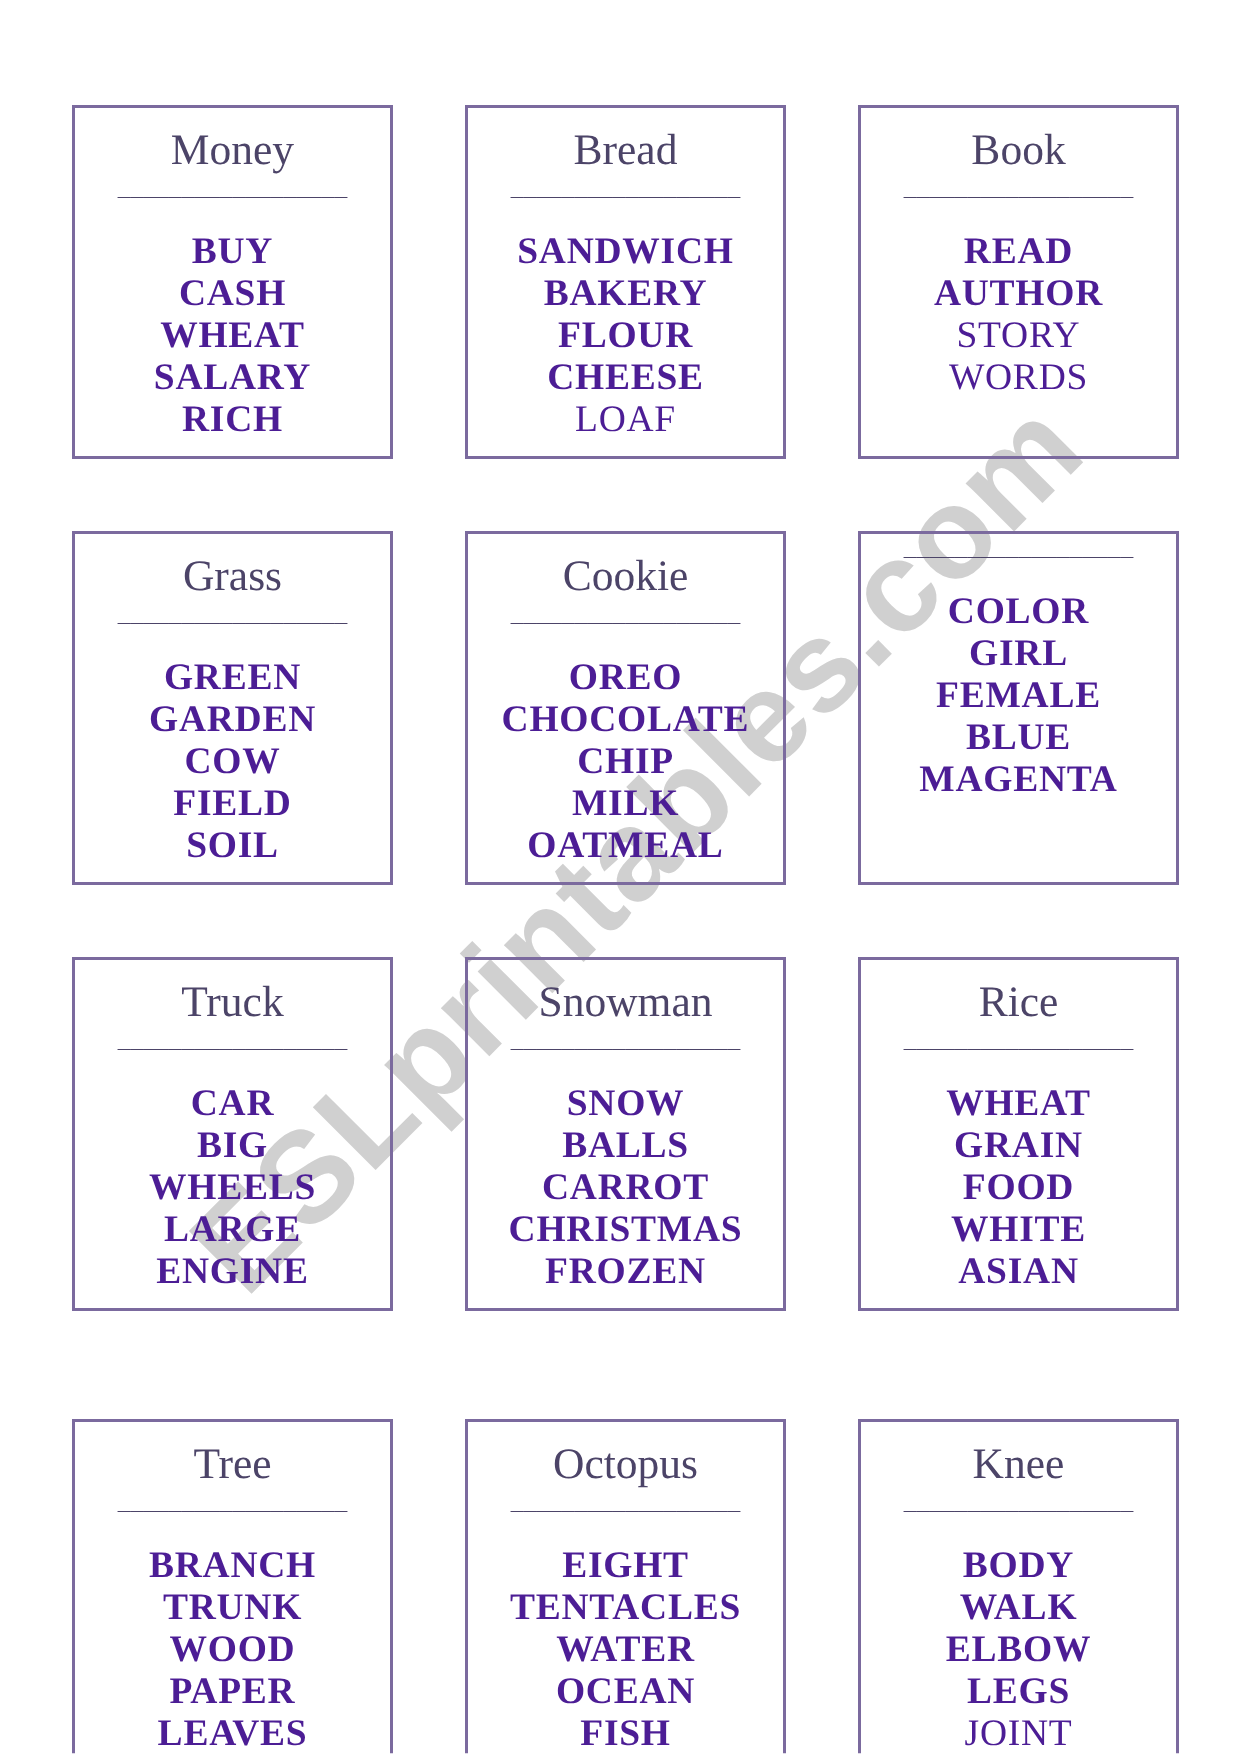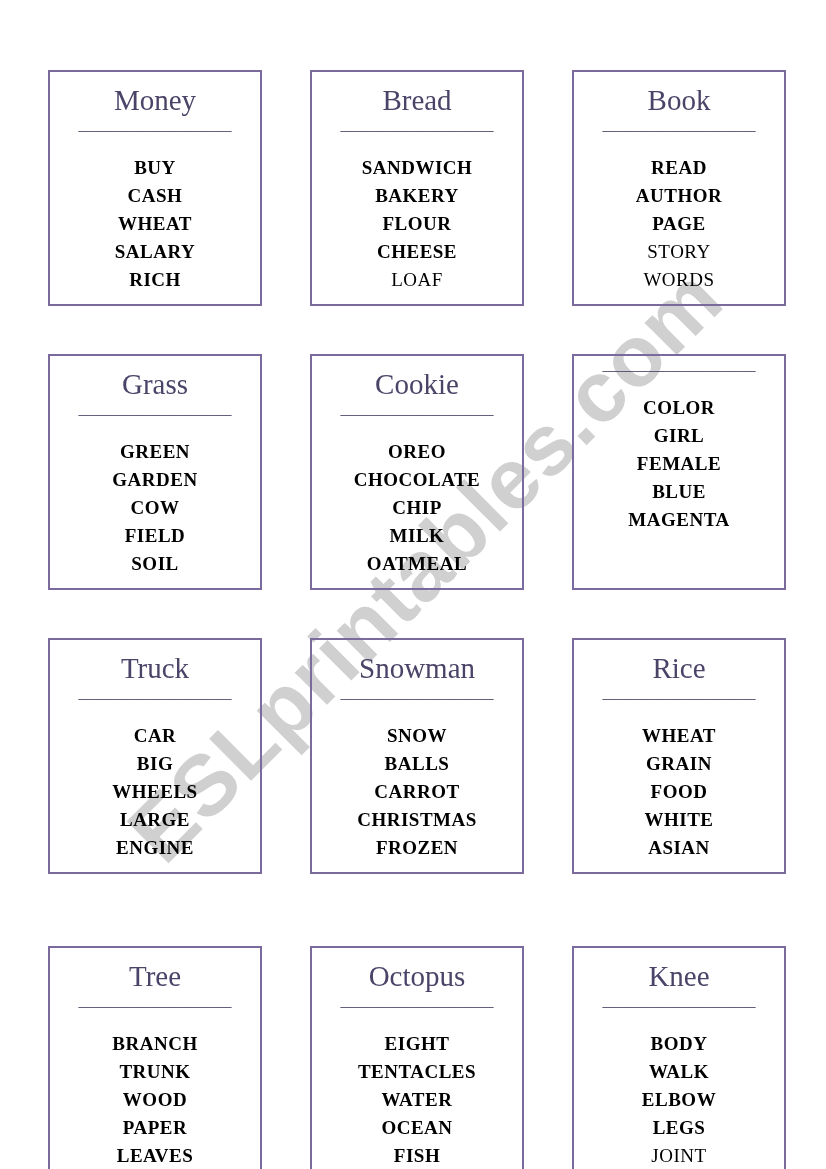--- a/index.html
+++ b/index.html
@@ -65,24 +65,24 @@
     line-height: 14px;
     height: 14px;
     color: #4c4468;
     overflow: hidden;
     white-space: nowrap;
   }
   .card-words {
     margin-top: 22px;
   }
   .word {
-    font-size: 19px;
+    font-size: 25px;
     line-height: 28px;
     letter-spacing: 0.5px;
-    color: #000000;
+    color: #4c1d95;
     font-weight: bold;
   }
   .word.regular {
     font-weight: normal;
   }
 </style>
 </head>
 <body>
 
 <div class="page">
@@ -109,21 +109,20 @@
           <div class="word">CHEESE</div>
           <div class="word regular">LOAF</div>
         </div>
       </div>
       <div class="card">
         <div class="card-title">Book</div>
         <div class="card-rule">__________________</div>
         <div class="card-words">
           <div class="word">READ</div>
           <div class="word">AUTHOR</div>
-          <div class="word">PAGE</div>
           <div class="word regular">STORY</div>
           <div class="word regular">WORDS</div>
         </div>
       </div>
       <div class="card">
         <div class="card-title">Grass</div>
         <div class="card-rule">__________________</div>
         <div class="card-words">
           <div class="word">GREEN</div>
           <div class="word">GARDEN</div>

